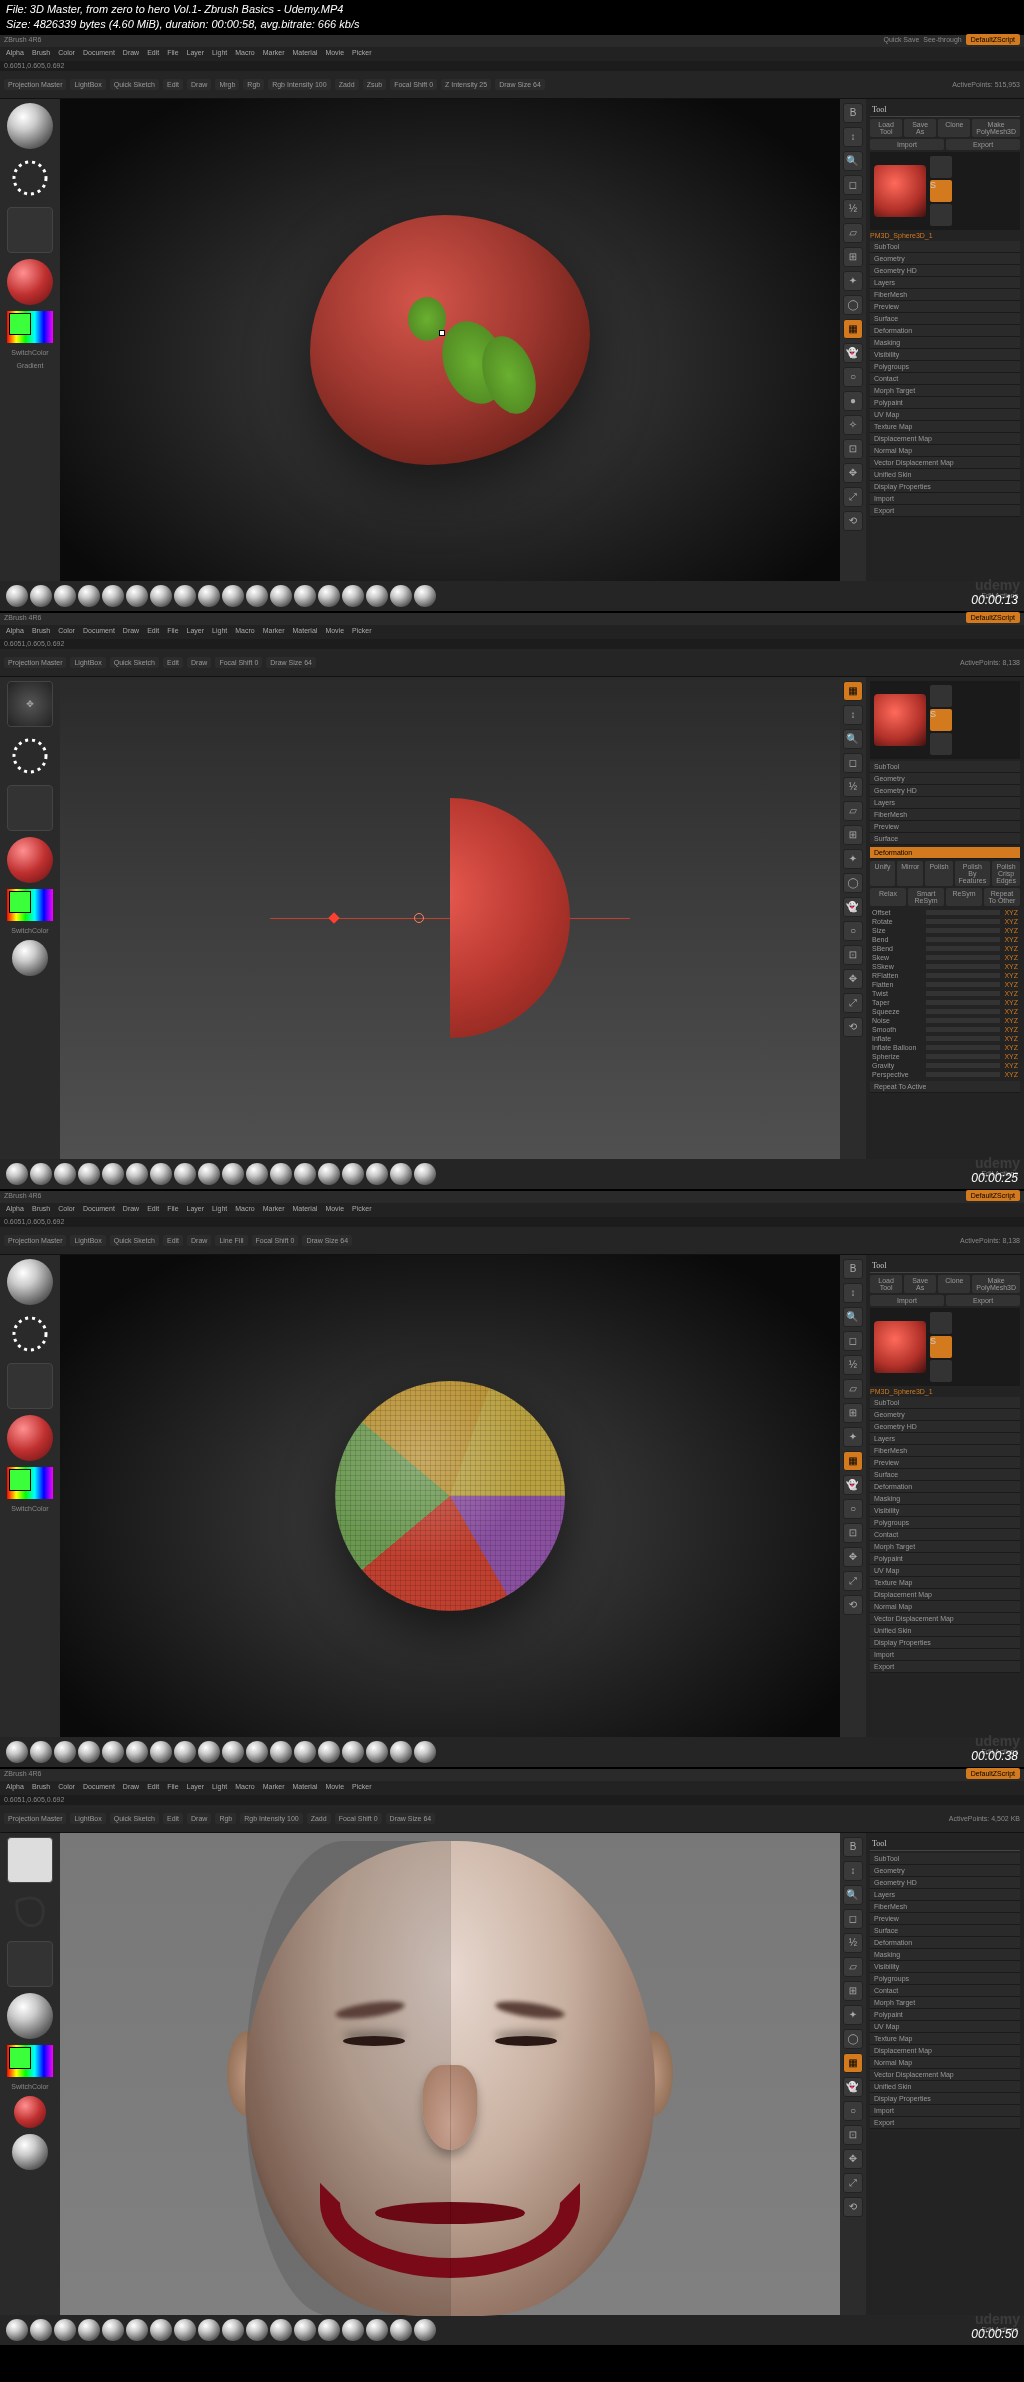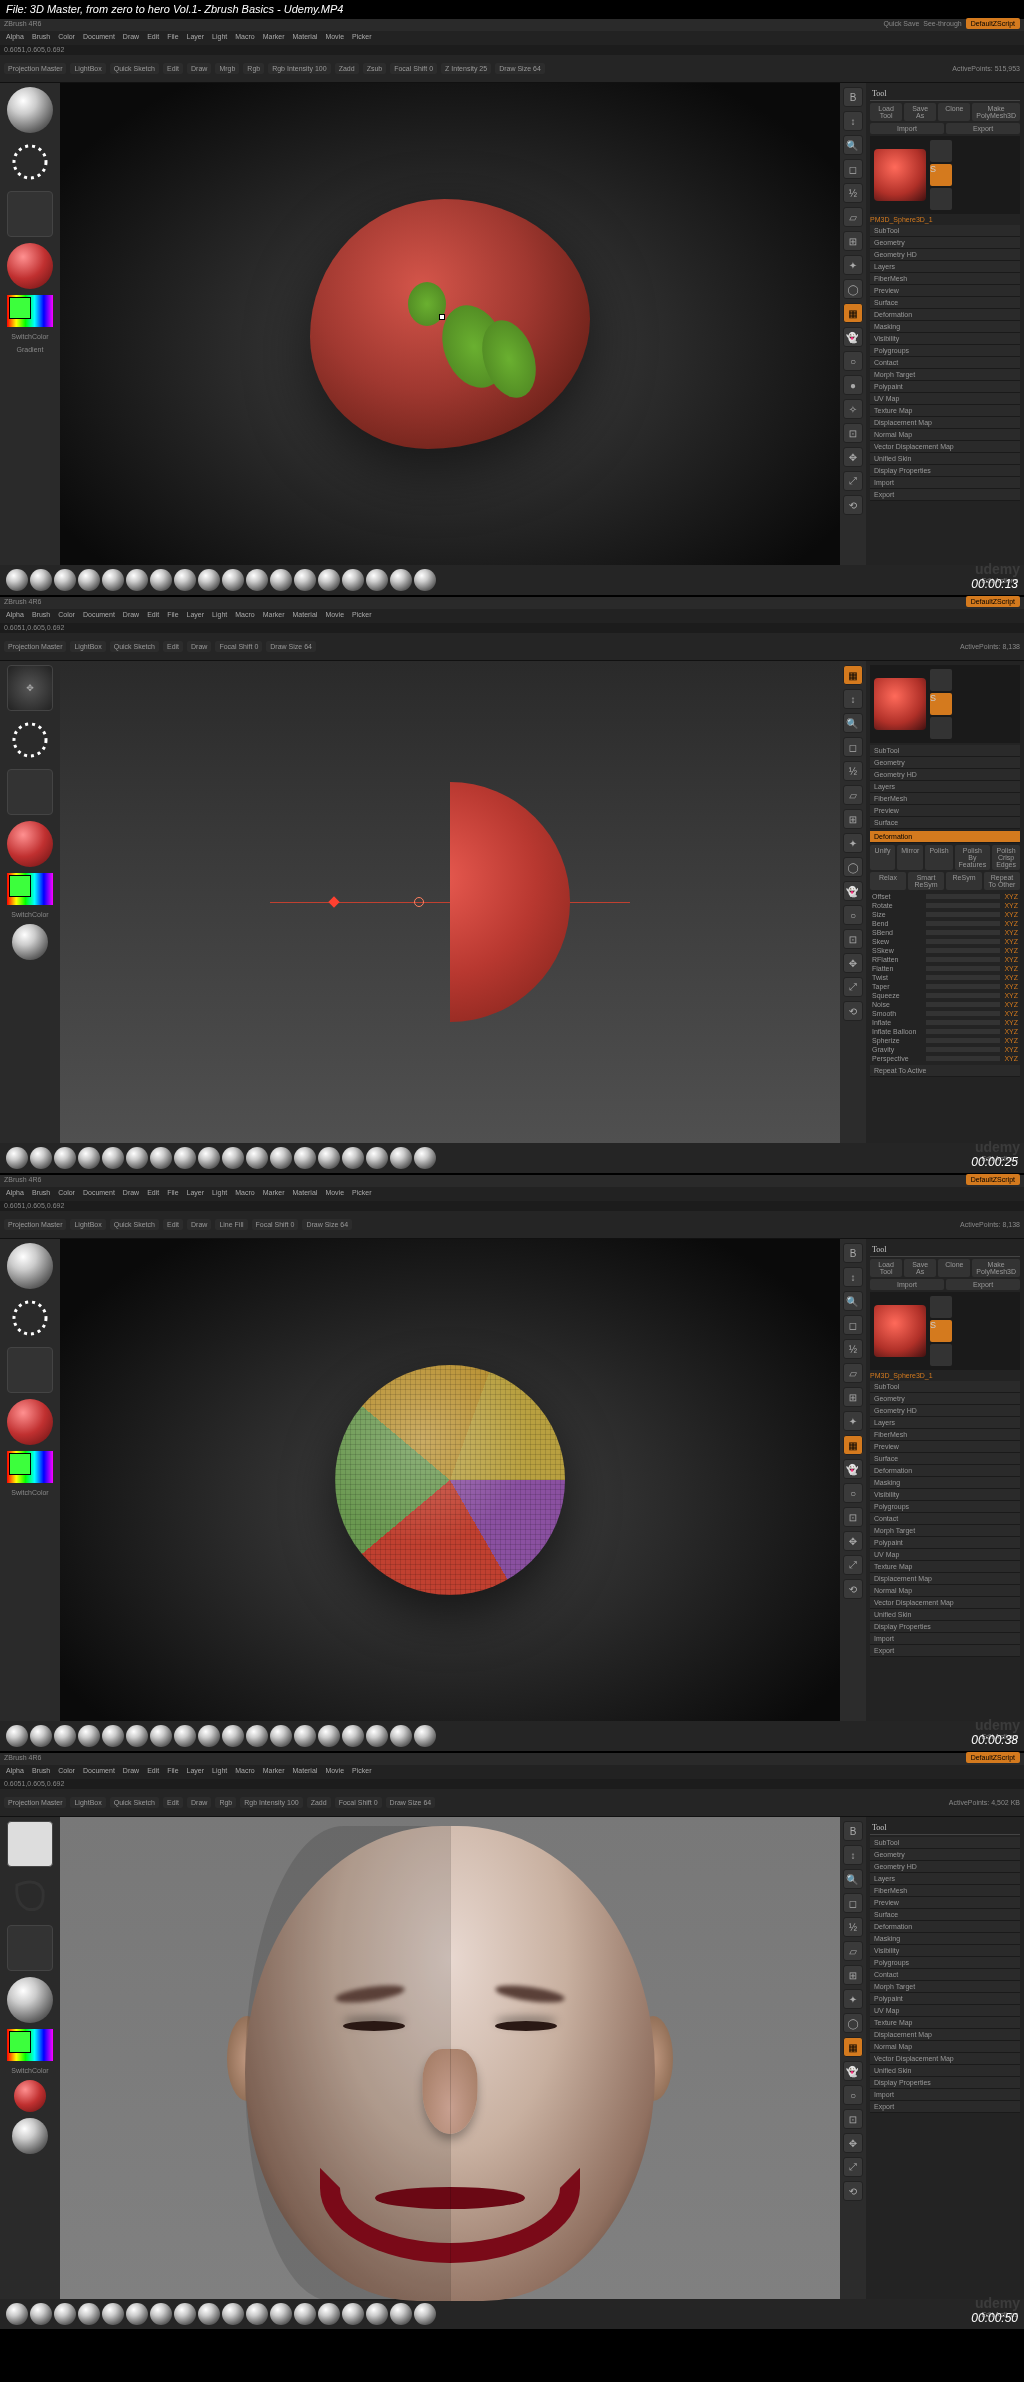--- a/index.html
+++ b/index.html
@@ -385,20 +385,21 @@
     background: radial-gradient(ellipse, #c09880, #806048);
     border-radius: 50%;
     top: 40%;
   }
 </style>
 </head>
 <body>
 
 <div class="header-text">
   <div>File: 3D Master, from zero to hero Vol.1- Zbrush Basics - Udemy.MP4</div>
+  <div>Size: 4826339 bytes (4.60 MiB), duration: 00:00:58, avg.bitrate: 666 kb/s</div>
 </div>
 
 <div class="shot">
   <div class="titlebar">
     <span>ZBrush 4R6</span>
     <span>
       <span>Quick Save</span>&nbsp;
       <span>See-through</span>&nbsp;
       <span class="orange-btn">DefaultZScript</span>
     </span>

